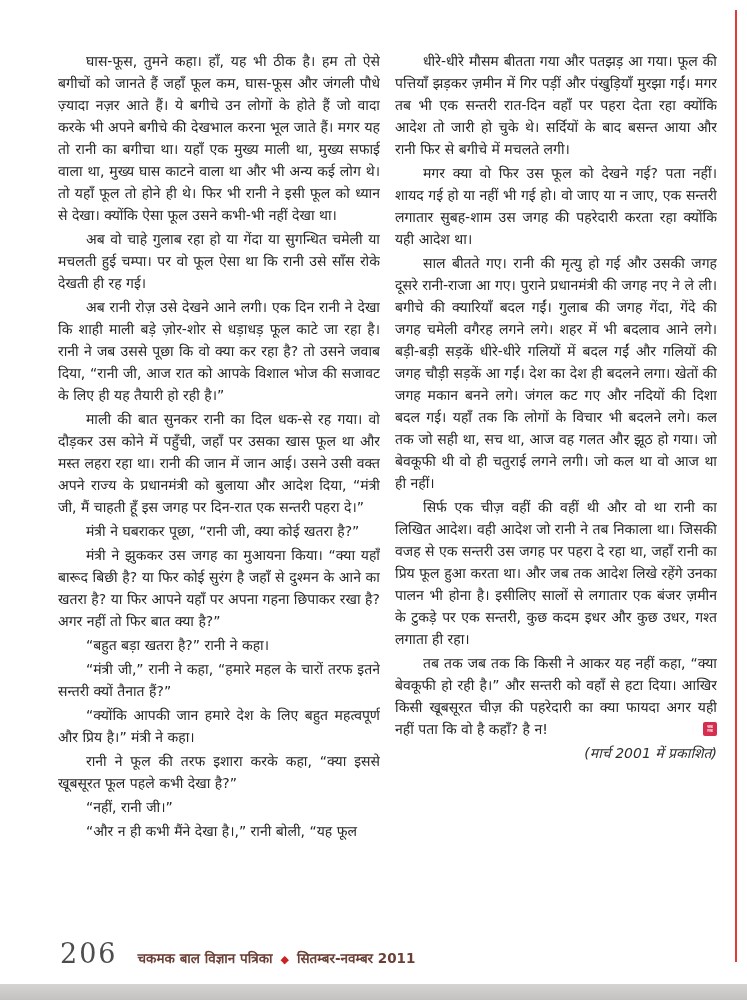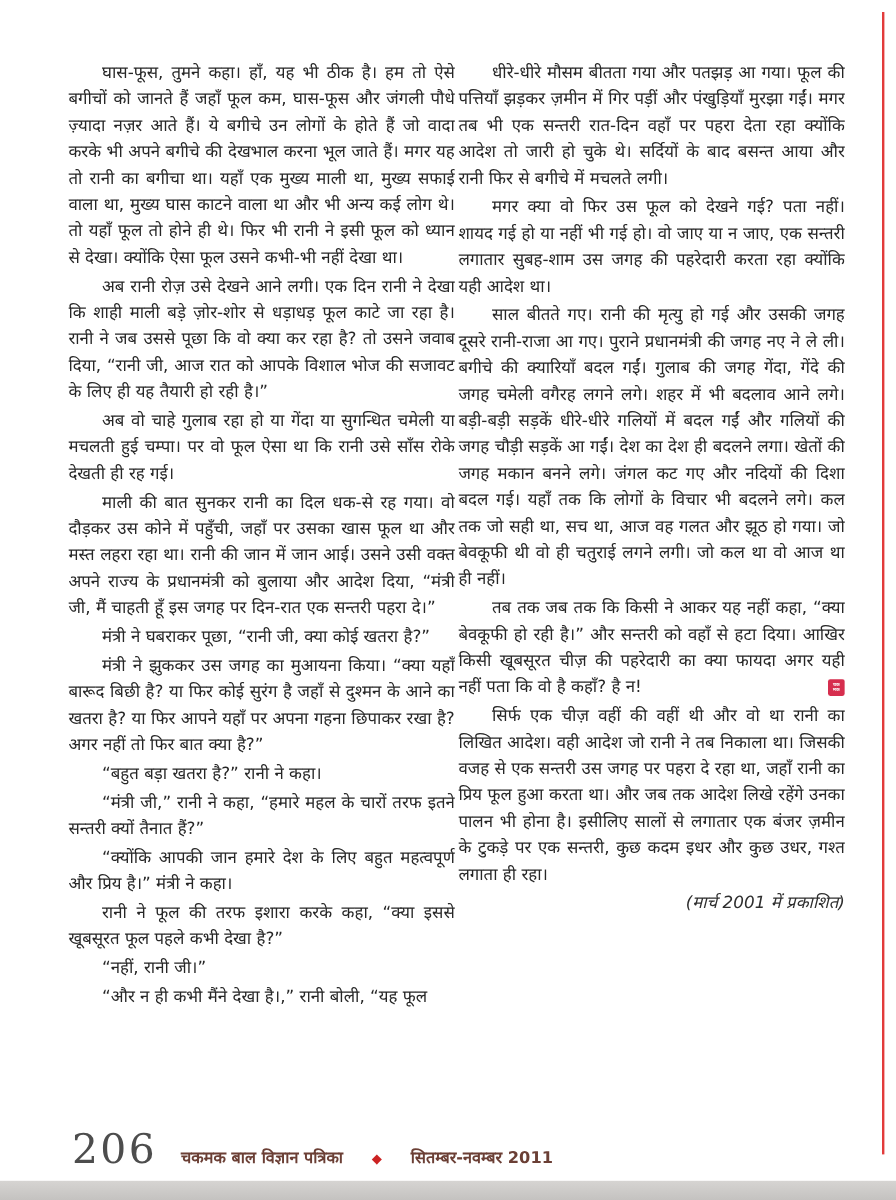--- a/index.html
+++ b/index.html
@@ -10,21 +10,22 @@
     background: #ffffff;
     overflow: hidden;
     font-family: "DejaVu Sans", "Liberation Sans", sans-serif;
   }
   .content {
     position: absolute;
     left: 57px;
     top: 50px;
     width: 660px;
     display: flex;
-    gap: 3px;
+    gap: 15px;
+    justify-content: flex-end;
   }
   .column {
     width: 322px;
     max-height: 880px;
     overflow: hidden;
     color: #262626;
     font-size: 14px;
     line-height: 22px;
     text-align: justify;
   }
@@ -60,31 +61,31 @@
     position: absolute;
     left: 60px;
     top: 938px;
     display: flex;
     align-items: baseline;
     gap: 20px;
     white-space: nowrap;
   }
   .page-number {
     font-family: "DejaVu Serif", "Liberation Serif", serif;
-    font-size: 34px;
+    font-size: 27px;
     letter-spacing: 2px;
     color: #4d4d4d;
   }
   .magazine-line {
     font-size: 13.5px;
     font-weight: bold;
     color: #6b3f35;
     display: flex;
     align-items: baseline;
-    gap: 24px;
+    gap: 8px;
   }
   .diamond { font-size: 11px; }
   .edge-rule {
     position: absolute;
     top: 10px;
     right: 10px;
     width: 2px;
     height: 952px;
   }
   .bottom-band {
@@ -96,42 +97,42 @@
   }
 </style>
 </head>
 <body>
 
 <div class="page">
 
   <div class="content">
     <div class="column">
         <p>घास-फूस, तुमने कहा। हाँ, यह भी ठीक है। हम तो ऐसे बगीचों को जानते हैं जहाँ फूल कम, घास-फूस और जंगली पौधे ज़्यादा नज़र आते हैं। ये बगीचे उन लोगों के होते हैं जो वादा करके भी अपने बगीचे की देखभाल करना भूल जाते हैं। मगर यह तो रानी का बगीचा था। यहाँ एक मुख्य माली था, मुख्य सफाई वाला था, मुख्य घास काटने वाला था और भी अन्य कई लोग थे। तो यहाँ फूल तो होने ही थे। फिर भी रानी ने इसी फूल को ध्यान से देखा। क्योंकि ऐसा फूल उसने कभी-भी नहीं देखा था।</p>
+        <p>अब वो चाहे गुलाब रहा हो या गेंदा या सुगन्धित चमेली या मचलती हुई चम्पा। पर वो फूल ऐसा था कि रानी उसे साँस रोके देखती ही रह गई।</p>
         <p>अब रानी रोज़ उसे देखने आने लगी। एक दिन रानी ने देखा कि शाही माली बड़े ज़ोर-शोर से धड़ाधड़ फूल काटे जा रहा है। रानी ने जब उससे पूछा कि वो क्या कर रहा है? तो उसने जवाब दिया, “रानी जी, आज रात को आपके विशाल भोज की सजावट के लिए ही यह तैयारी हो रही है।”</p>
-        <p>अब वो चाहे गुलाब रहा हो या गेंदा या सुगन्धित चमेली या मचलती हुई चम्पा। पर वो फूल ऐसा था कि रानी उसे साँस रोके देखती ही रह गई।</p>
         <p>माली की बात सुनकर रानी का दिल धक-से रह गया। वो दौड़कर उस कोने में पहुँची, जहाँ पर उसका खास फूल था और मस्त लहरा रहा था। रानी की जान में जान आई। उसने उसी वक्त अपने राज्य के प्रधानमंत्री को बुलाया और आदेश दिया, “मंत्री जी, मैं चाहती हूँ इस जगह पर दिन-रात एक सन्तरी पहरा दे।”</p>
         <p>मंत्री ने घबराकर पूछा, “रानी जी, क्या कोई खतरा है?”</p>
         <p>मंत्री ने झुककर उस जगह का मुआयना किया। “क्या यहाँ बारूद बिछी है? या फिर कोई सुरंग है जहाँ से दुश्मन के आने का खतरा है? या फिर आपने यहाँ पर अपना गहना छिपाकर रखा है? अगर नहीं तो फिर बात क्या है?”</p>
         <p>“बहुत बड़ा खतरा है?” रानी ने कहा।</p>
         <p>“मंत्री जी,” रानी ने कहा, “हमारे महल के चारों तरफ इतने सन्तरी क्यों तैनात हैं?”</p>
         <p>“क्योंकि आपकी जान हमारे देश के लिए बहुत महत्वपूर्ण और प्रिय है।” मंत्री ने कहा।</p>
         <p>रानी ने फूल की तरफ इशारा करके कहा, “क्या इससे खूबसूरत फूल पहले कभी देखा है?”</p>
         <p>“नहीं, रानी जी।”</p>
         <p>“और न ही कभी मैंने देखा है।,” रानी बोली, “यह फूल</p>
       </div>
     <div class="column">
       <div>
           <p>धीरे-धीरे मौसम बीतता गया और पतझड़ आ गया। फूल की पत्तियाँ झड़कर ज़मीन में गिर पड़ीं और पंखुड़ियाँ मुरझा गईं। मगर तब भी एक सन्तरी रात-दिन वहाँ पर पहरा देता रहा क्योंकि आदेश तो जारी हो चुके थे। सर्दियों के बाद बसन्त आया और रानी फिर से बगीचे में मचलते लगी।</p>
           <p>मगर क्या वो फिर उस फूल को देखने गई? पता नहीं। शायद गई हो या नहीं भी गई हो। वो जाए या न जाए, एक सन्तरी लगातार सुबह-शाम उस जगह की पहरेदारी करता रहा क्योंकि यही आदेश था।</p>
           <p>साल बीतते गए। रानी की मृत्यु हो गई और उसकी जगह दूसरे रानी-राजा आ गए। पुराने प्रधानमंत्री की जगह नए ने ले ली। बगीचे की क्यारियाँ बदल गईं। गुलाब की जगह गेंदा, गेंदे की जगह चमेली वगैरह लगने लगे। शहर में भी बदलाव आने लगे। बड़ी-बड़ी सड़कें धीरे-धीरे गलियों में बदल गईं और गलियों की जगह चौड़ी सड़कें आ गईं। देश का देश ही बदलने लगा। खेतों की जगह मकान बनने लगे। जंगल कट गए और नदियों की दिशा बदल गई। यहाँ तक कि लोगों के विचार भी बदलने लगे। कल तक जो सही था, सच था, आज वह गलत और झूठ हो गया। जो बेवकूफी थी वो ही चतुराई लगने लगी। जो कल था वो आज था ही नहीं।</p>
+          <p>सिर्फ एक चीज़ वहीं की वहीं थी और वो था रानी का लिखित आदेश। वही आदेश जो रानी ने तब निकाला था। जिसकी वजह से एक सन्तरी उस जगह पर पहरा दे रहा था, जहाँ रानी का प्रिय फूल हुआ करता था। और जब तक आदेश लिखे रहेंगे उनका पालन भी होना है। इसीलिए सालों से लगातार एक बंजर ज़मीन के टुकड़े पर एक सन्तरी, कुछ कदम इधर और कुछ उधर, गश्त लगाता ही रहा।</p>
           <p>तब तक जब तक कि किसी ने आकर यह नहीं कहा, “क्या बेवकूफी हो रही है।” और सन्तरी को वहाँ से हटा दिया। आखिर किसी खूबसूरत चीज़ की पहरेदारी का क्या फायदा अगर यही नहीं पता कि वो है कहाँ? है न!<span class="endmark" style="background: rgb(214, 46, 78);">
               <span>चक</span>
               <span>मक</span>
             </span></p>
-          <p>सिर्फ एक चीज़ वहीं की वहीं थी और वो था रानी का लिखित आदेश। वही आदेश जो रानी ने तब निकाला था। जिसकी वजह से एक सन्तरी उस जगह पर पहरा दे रहा था, जहाँ रानी का प्रिय फूल हुआ करता था। और जब तक आदेश लिखे रहेंगे उनका पालन भी होना है। इसीलिए सालों से लगातार एक बंजर ज़मीन के टुकड़े पर एक सन्तरी, कुछ कदम इधर और कुछ उधर, गश्त लगाता ही रहा।</p>
         </div>
       <p class="pub-note">(मार्च 2001 में प्रकाशित)</p>
     </div>
   </div>
 
   <div class="footer">
     <span class="page-number">206</span>
     <span class="magazine-line">
       <span>चकमक बाल विज्ञान पत्रिका</span>
       <span class="diamond" style="color: rgb(204, 34, 34);">◆</span>

